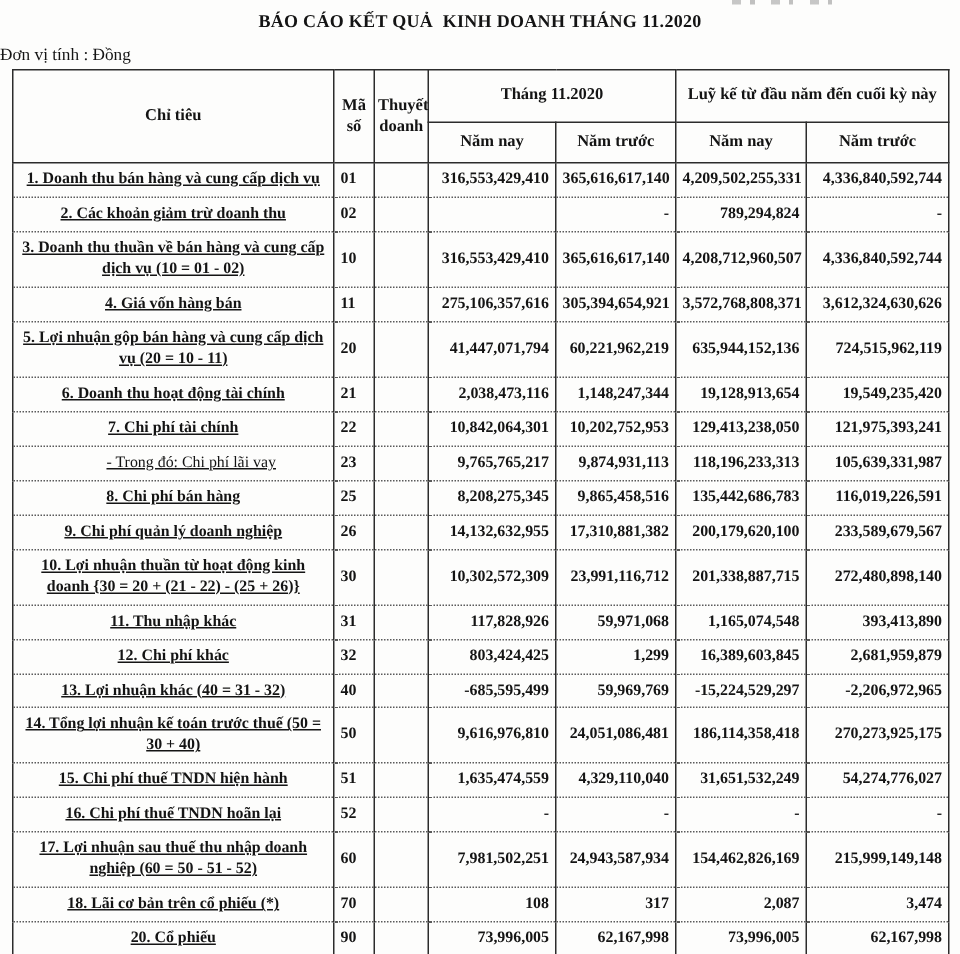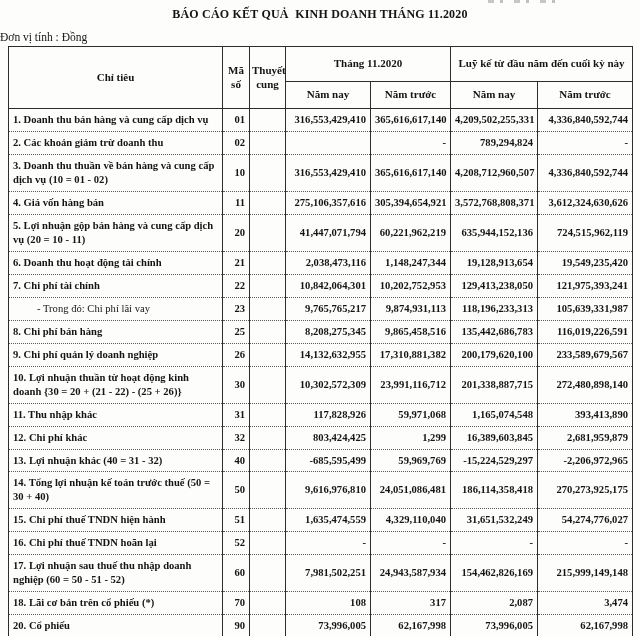--- a/index.html
+++ b/index.html
@@ -59,32 +59,33 @@
   table.report tbody td {
     border-top: 1px dotted #5a5a5a;
     border-bottom: 1px dotted #5a5a5a;
     font-size: 10.6px;
     padding: 4px 4px;
     line-height: 1.32;
   }
   table.report { border: 1.5px solid #232323; }
   table.report tbody tr:last-child td { border-bottom: 1.5px solid #232323; }
   td.c-label {
-    text-align: left;
+    text-align: center;
     font-weight: bold;
     font-size: 11px;
     padding-left: 5px;
     padding-right: 3px;
+    text-decoration: underline;
   }
   td.c-label.sub {
     font-weight: normal;
     padding-left: 28px;
   }
   td.c-code {
-    text-align: right;
+    text-align: left;
     font-weight: bold;
     font-size: 11px;
   }
   td.c-note { }
   td.c-num {
     text-align: right;
     font-weight: bold;
     padding-right: 5px;
     font-family: "Liberation Serif", "DejaVu Serif", serif;
   }
@@ -105,21 +106,21 @@
     <col style="width:36px">
     <col style="width:85px">
     <col style="width:80px">
     <col style="width:87px">
     <col style="width:95px">
   </colgroup>
   <thead>
     <tr class="group-row">
       <th rowspan="2">Chỉ tiêu</th>
       <th rowspan="2">Mã số</th>
-      <th rowspan="2">Thuyết cung</th>
+      <th rowspan="2">Thuyết doanh</th>
       <th colspan="2">Tháng 11.2020</th>
       <th colspan="2">Luỹ kế từ đầu năm đến cuối kỳ này</th>
     </tr>
     <tr class="sub-row">
       <th>Năm nay</th>
       <th>Năm trước</th>
       <th>Năm nay</th>
       <th>Năm trước</th>
     </tr>
   </thead>

